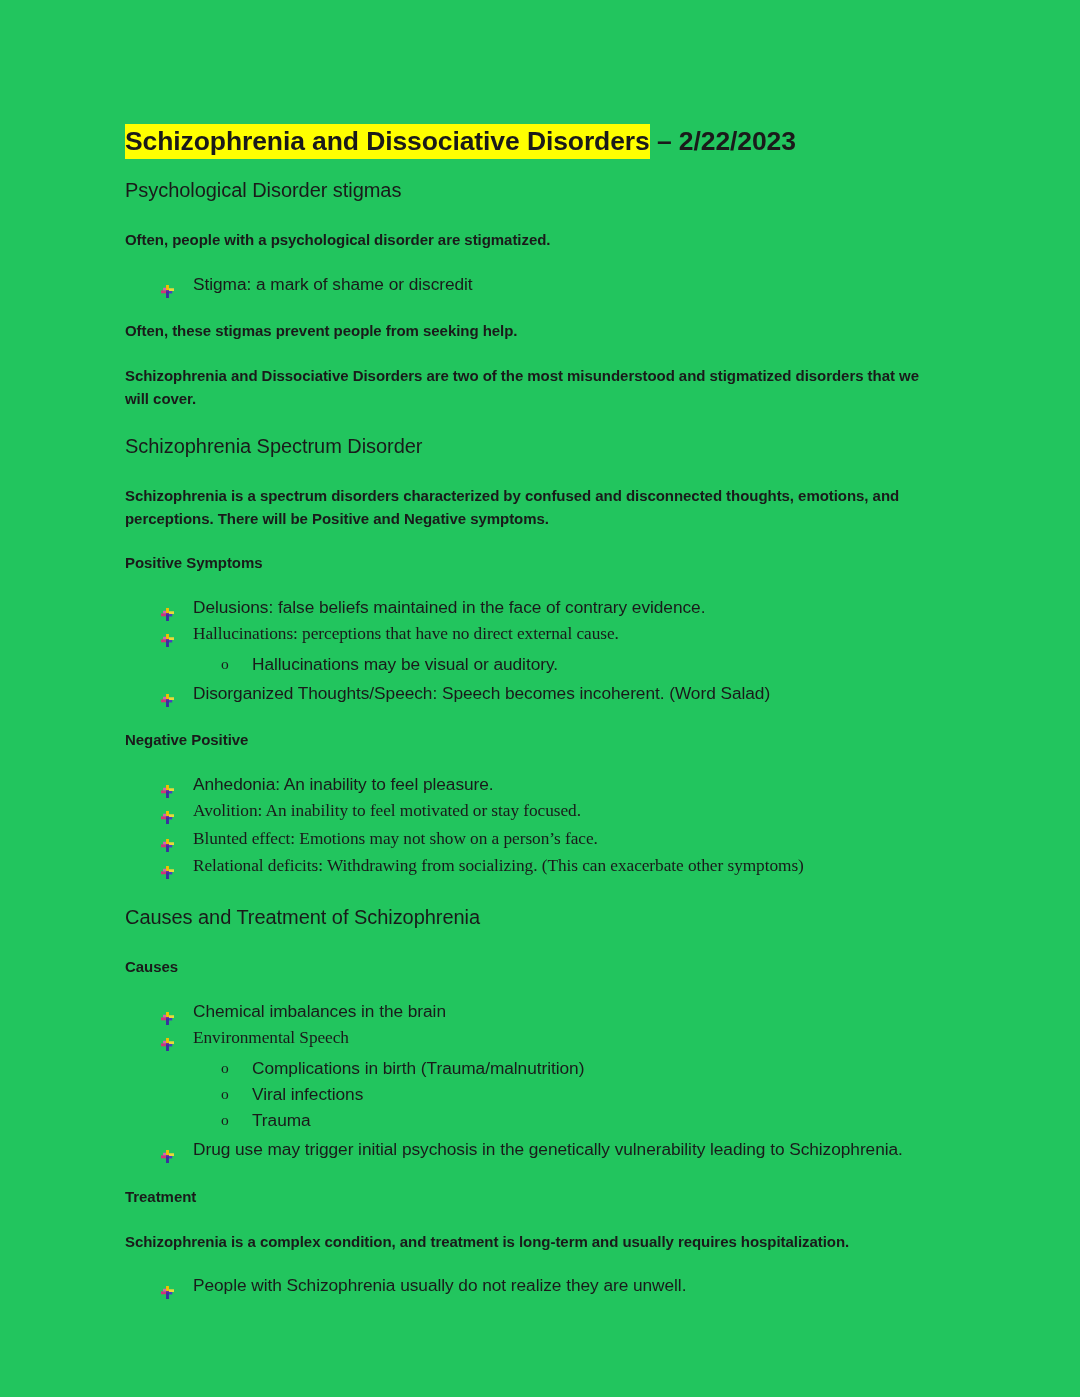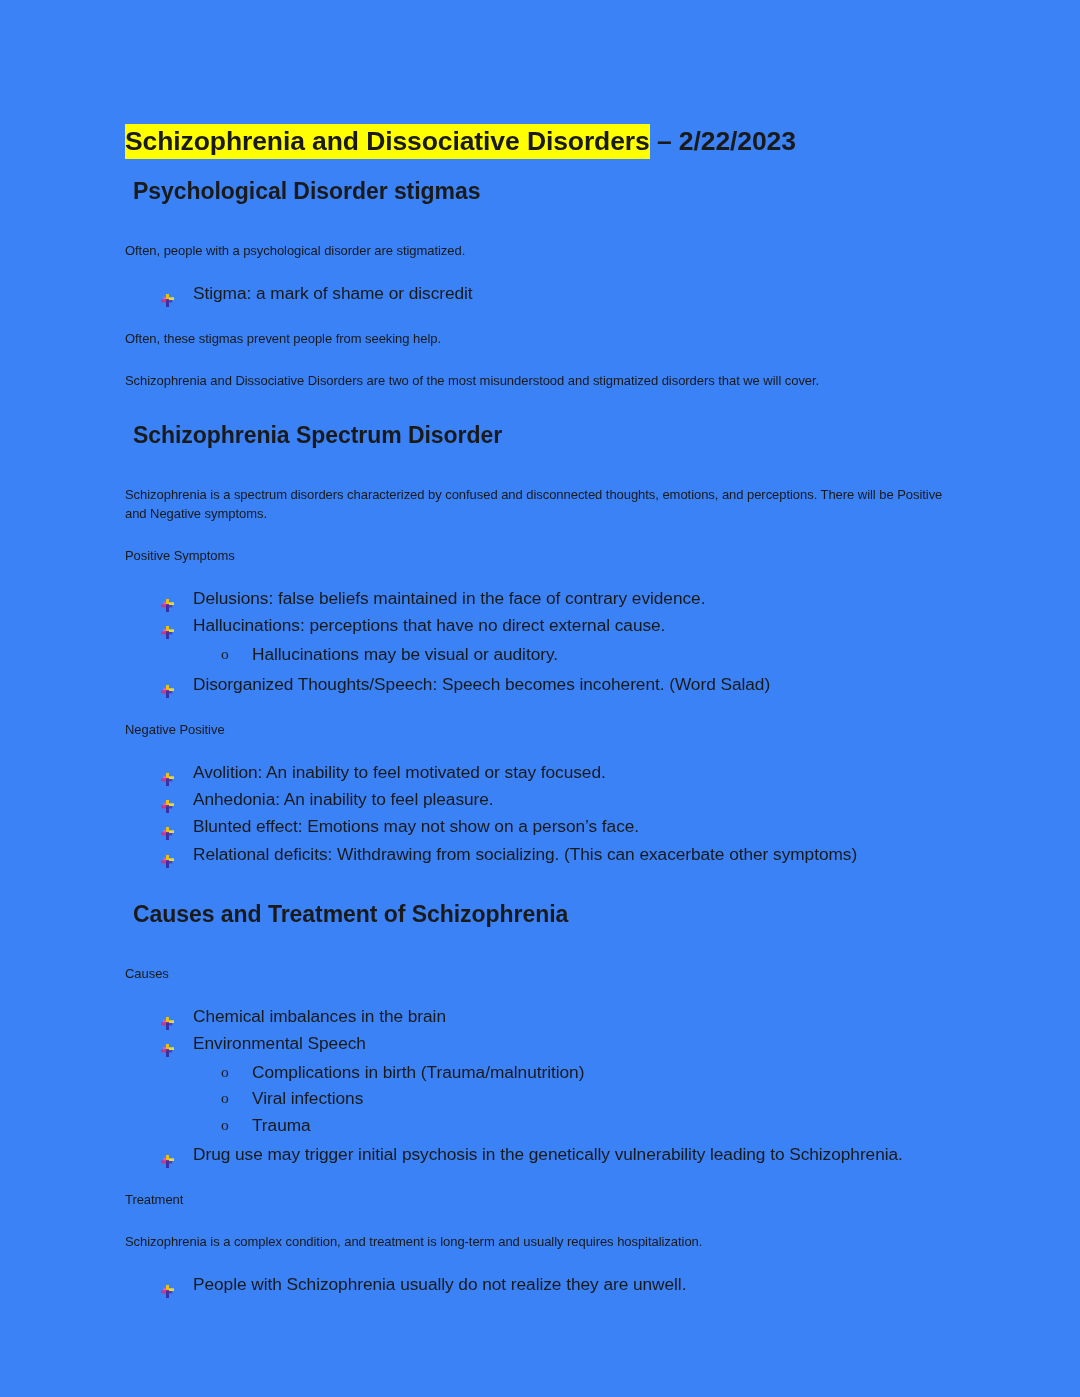--- a/index.html
+++ b/index.html
@@ -13,21 +13,21 @@
     height: 1397px;
     font-family: "Liberation Sans", sans-serif;
     color: #1a1a1a;
     -webkit-font-smoothing: antialiased;
   }
 
   .page {
     position: relative;
     width: 1080px;
     height: 1397px;
-    background: #3b82f6;
+    background: #22c55e;
     box-sizing: border-box;
     padding: 125px 135px 0 125px;
   }
 
   
   .doc-title {
     font-size: 26.5px;
     font-weight: bold;
     line-height: 1.22;
     margin: 0 0 20px 0;
@@ -39,32 +39,32 @@
     padding: 2px 0 3px 0;
     box-decoration-break: clone;
     -webkit-box-decoration-break: clone;
   }
   .title-date {
     font-weight: bold;
   }
 
   
   h2.section-heading {
-    font-size: 23px;
+    font-size: 20px;
+    font-weight: normal;
+    line-height: 1.3;
+    margin: 0;
+    padding: 0;
+    letter-spacing: -0.05px;
+  }
+
+  
+  p.body-text {
+    font-size: 15px;
     font-weight: bold;
-    line-height: 1.3;
-    margin: 8px;
-    padding: 0;
-    letter-spacing: -0.05px;
-  }
-
-  
-  p.body-text {
-    font-size: 13px;
-    font-weight: normal;
     line-height: 1.52;
     margin: 0;
     padding: 0;
     letter-spacing: -0.05px;
     max-width: 822px;
   }
 
   
   .sp-para   { height: 22px; }
   .sp-head   { height: 26px; }
@@ -79,21 +79,21 @@
   }
   ul.lvl1 > li {
     position: relative;
     font-size: 17.3px;
     line-height: 1.52;
     padding-left: 65px;   
     margin: 0 0 0 0;
     letter-spacing: -0.05px;
     max-width: 820px;
   }
-  ul.lvl1 > li + li { margin-top: 1px; }
+  ul.lvl1 > li + li { margin-top: 1px; font-family: Liberation Serif, serif; }
 
   
   .arrow-bullet {
     position: absolute;
     left: 33px;        
     top: 8px;
     width: 13px;
     height: 13px;
     display: block;
   }
@@ -232,35 +232,35 @@
         <svg viewBox="0 0 16 16" width="13" height="13" aria-hidden="true">
           <rect x="6.2" y="0" width="3.6" height="6.2" fill="#f2c200"></rect>
           <rect x="9.8" y="4.0" width="6.2" height="3.4" fill="#e9d83a"></rect>
           <rect x="0" y="6.6" width="6.2" height="3.6" fill="#d4327a"></rect>
           <rect x="6.2" y="6.4" width="3.6" height="9.6" fill="#3b2fa0"></rect>
           <rect x="9.8" y="7.4" width="4.0" height="3.0" fill="#4a3fbf"></rect>
           <rect x="2.6" y="3.4" width="3.6" height="3.2" fill="#e05bb0"></rect>
           <rect x="6.2" y="6.2" width="3.6" height="1.6" fill="#7a2fa0"></rect>
         </svg>
       </span>
+      <span>Anhedonia: An inability to feel pleasure.</span>
+    </li>
+    <li>
+      <span class="arrow-bullet">
+        <svg viewBox="0 0 16 16" width="13" height="13" aria-hidden="true">
+          <rect x="6.2" y="0" width="3.6" height="6.2" fill="#f2c200"></rect>
+          <rect x="9.8" y="4.0" width="6.2" height="3.4" fill="#e9d83a"></rect>
+          <rect x="0" y="6.6" width="6.2" height="3.6" fill="#d4327a"></rect>
+          <rect x="6.2" y="6.4" width="3.6" height="9.6" fill="#3b2fa0"></rect>
+          <rect x="9.8" y="7.4" width="4.0" height="3.0" fill="#4a3fbf"></rect>
+          <rect x="2.6" y="3.4" width="3.6" height="3.2" fill="#e05bb0"></rect>
+          <rect x="6.2" y="6.2" width="3.6" height="1.6" fill="#7a2fa0"></rect>
+        </svg>
+      </span>
       <span>Avolition: An inability to feel motivated or stay focused.</span>
-    </li>
-    <li>
-      <span class="arrow-bullet">
-        <svg viewBox="0 0 16 16" width="13" height="13" aria-hidden="true">
-          <rect x="6.2" y="0" width="3.6" height="6.2" fill="#f2c200"></rect>
-          <rect x="9.8" y="4.0" width="6.2" height="3.4" fill="#e9d83a"></rect>
-          <rect x="0" y="6.6" width="6.2" height="3.6" fill="#d4327a"></rect>
-          <rect x="6.2" y="6.4" width="3.6" height="9.6" fill="#3b2fa0"></rect>
-          <rect x="9.8" y="7.4" width="4.0" height="3.0" fill="#4a3fbf"></rect>
-          <rect x="2.6" y="3.4" width="3.6" height="3.2" fill="#e05bb0"></rect>
-          <rect x="6.2" y="6.2" width="3.6" height="1.6" fill="#7a2fa0"></rect>
-        </svg>
-      </span>
-      <span>Anhedonia: An inability to feel pleasure.</span>
     </li>
     <li>
       <span class="arrow-bullet">
         <svg viewBox="0 0 16 16" width="13" height="13" aria-hidden="true">
           <rect x="6.2" y="0" width="3.6" height="6.2" fill="#f2c200"></rect>
           <rect x="9.8" y="4.0" width="6.2" height="3.4" fill="#e9d83a"></rect>
           <rect x="0" y="6.6" width="6.2" height="3.6" fill="#d4327a"></rect>
           <rect x="6.2" y="6.4" width="3.6" height="9.6" fill="#3b2fa0"></rect>
           <rect x="9.8" y="7.4" width="4.0" height="3.0" fill="#4a3fbf"></rect>
           <rect x="2.6" y="3.4" width="3.6" height="3.2" fill="#e05bb0"></rect>

